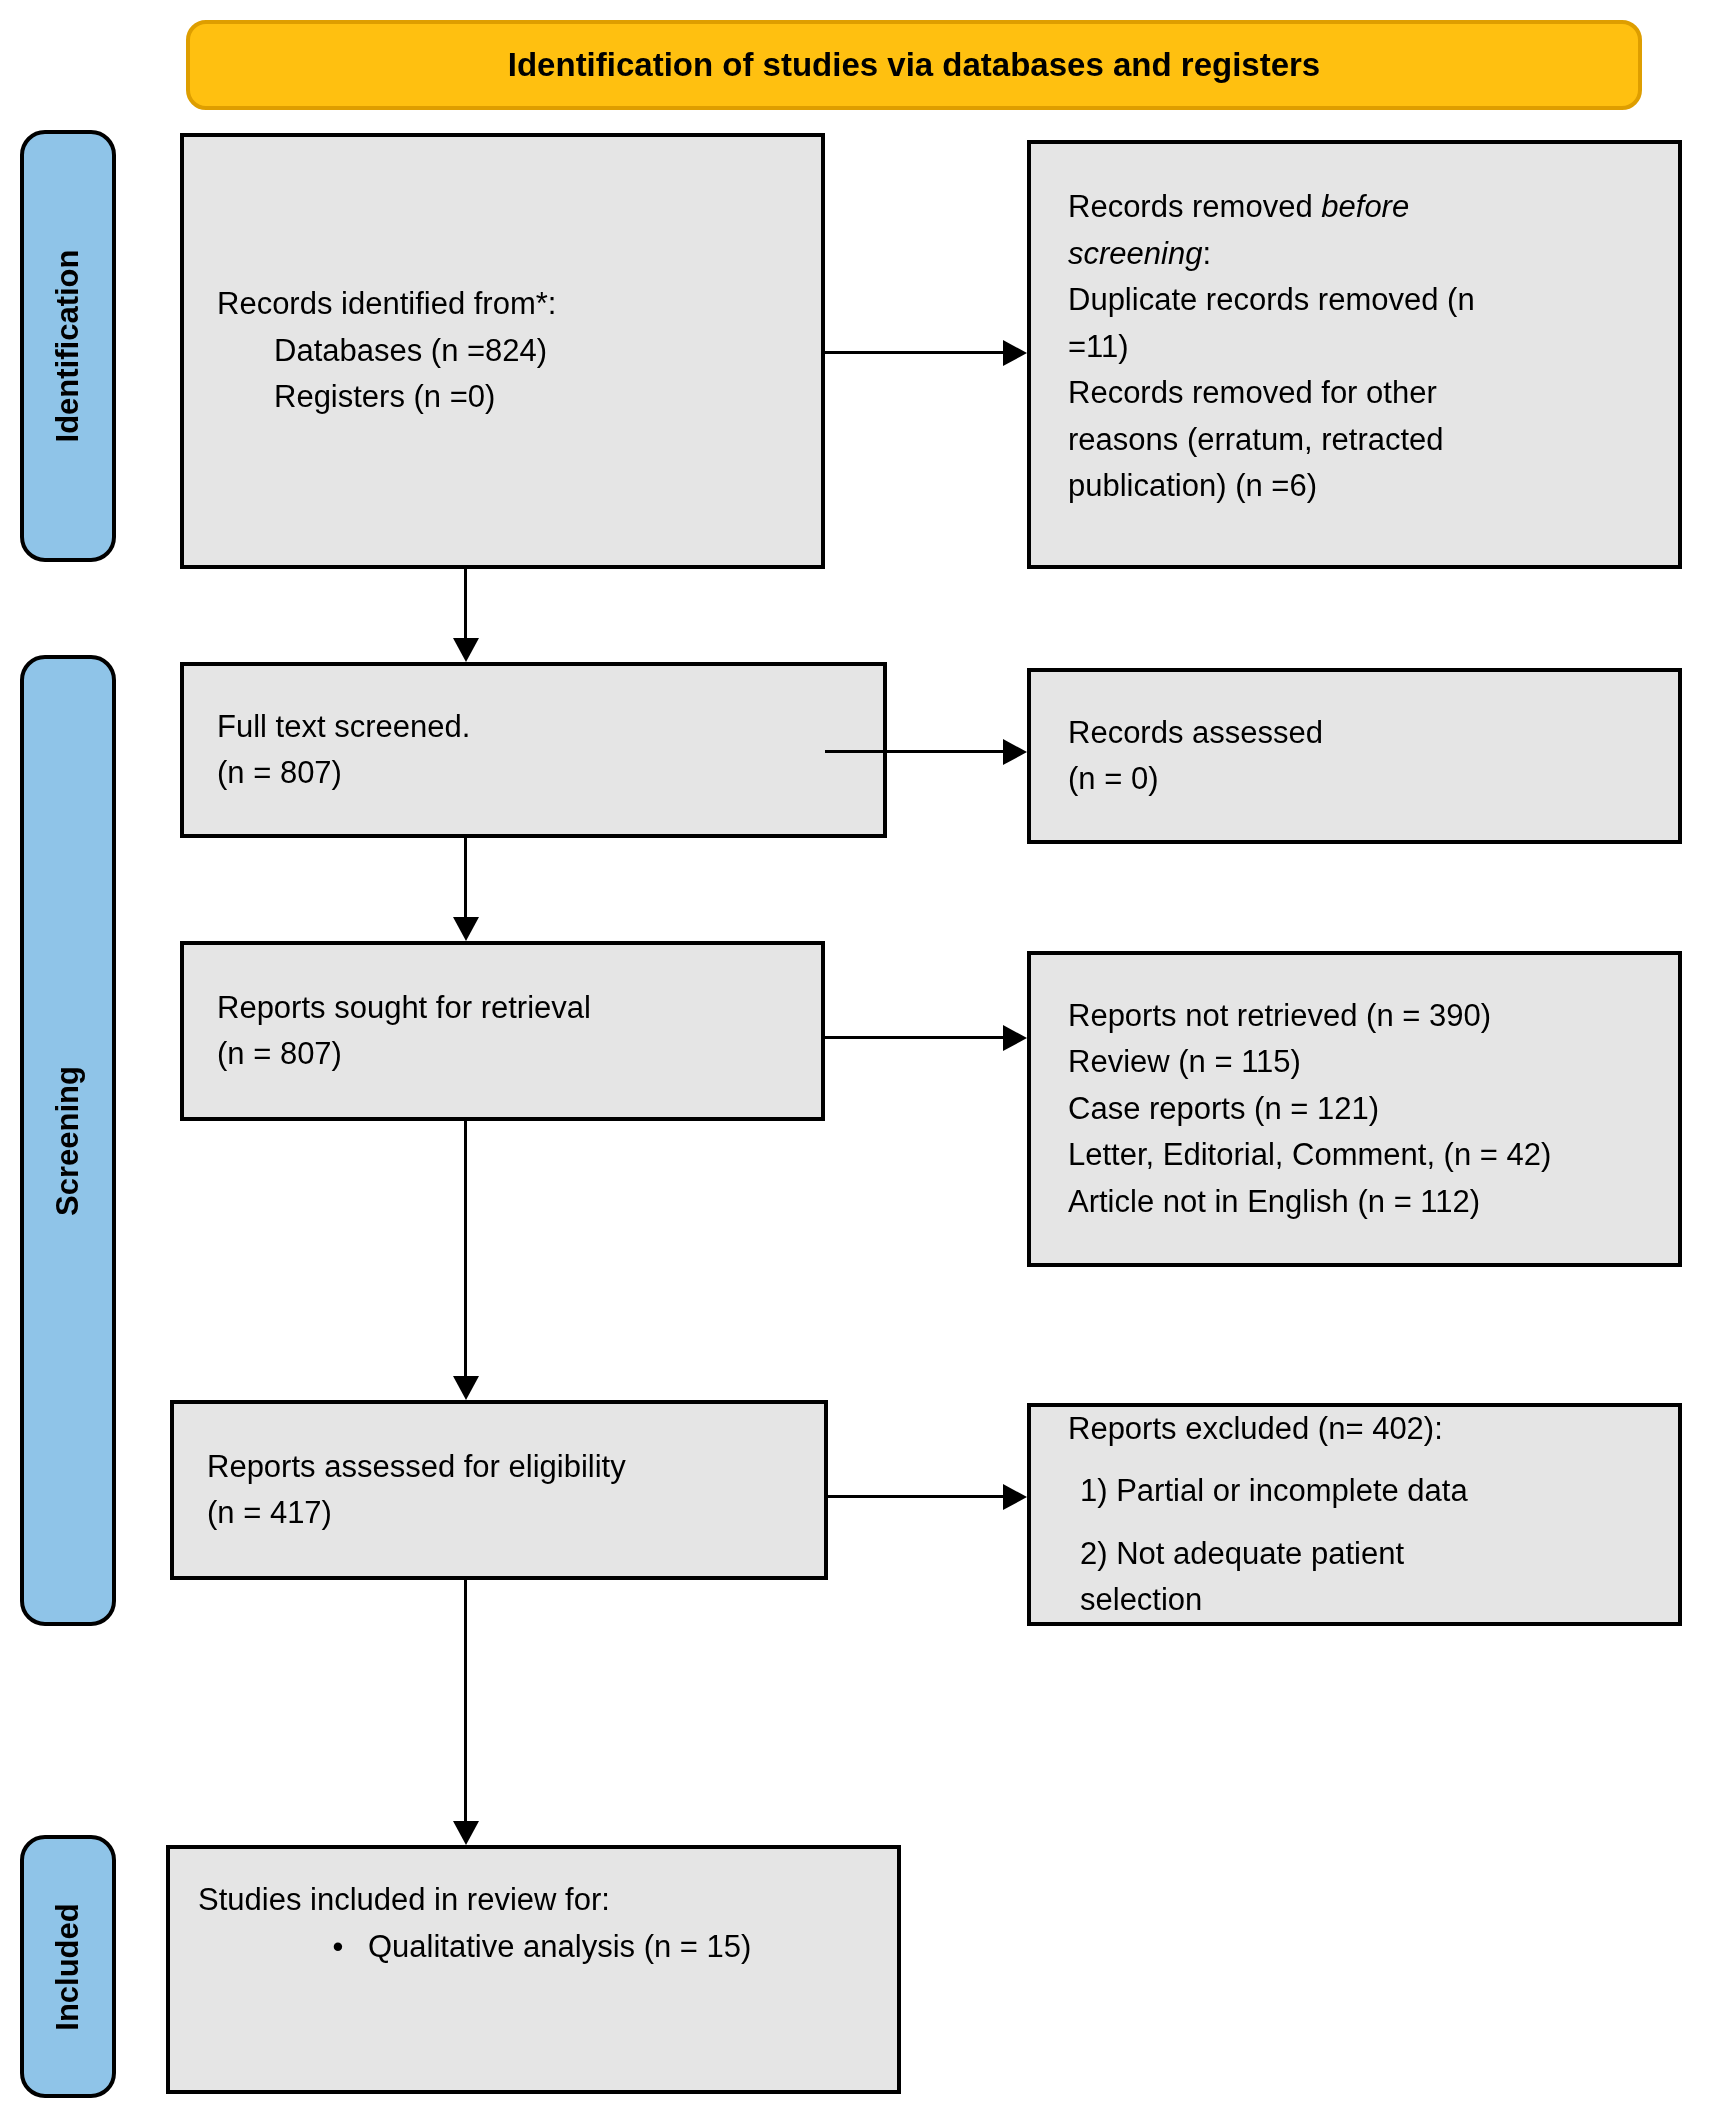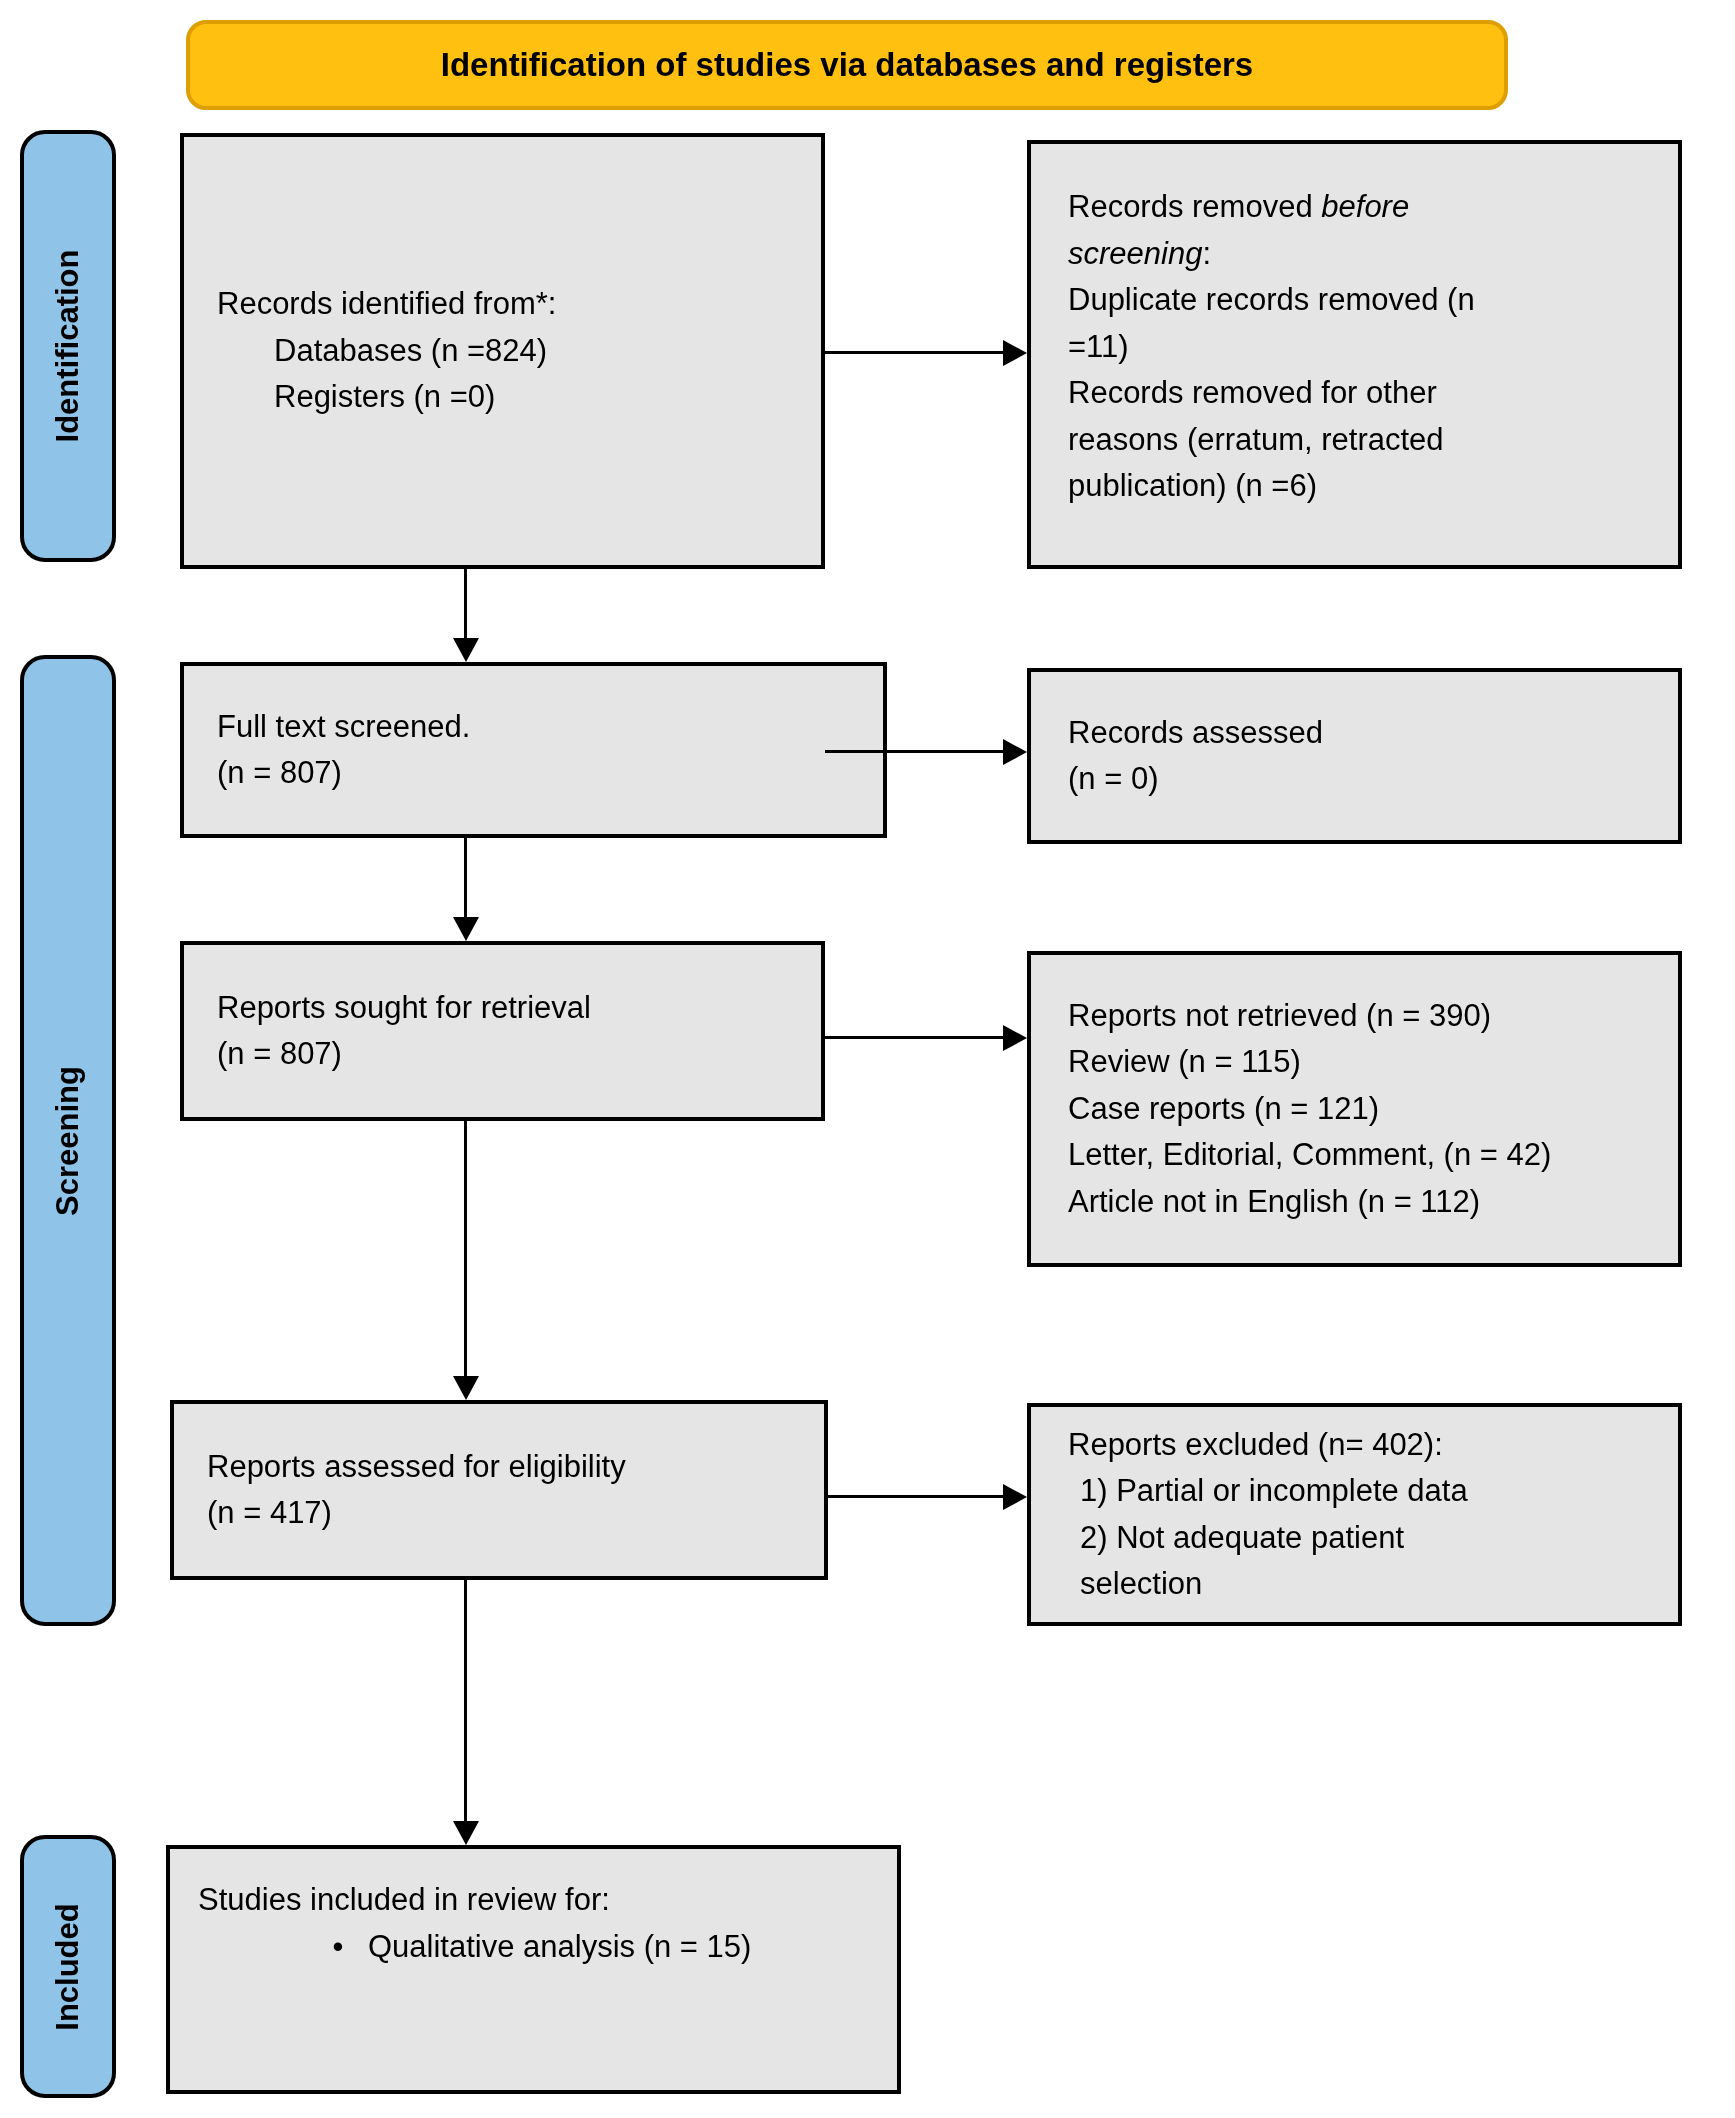--- a/index.html
+++ b/index.html
@@ -2,21 +2,21 @@
 <html style="--banner_fill: #FFC010; --banner_border: #DE9E00; --stage_fill: #8FC4E8; --line: #000000;font-size:10.6px"><head>
 <meta charset="utf-8">
 <style>
   * { margin: 0; padding: 0; box-sizing: border-box; }
   html, body { width: 1736px; height: 2119px; background: #ffffff; }
   body { font-family: "Liberation Sans", sans-serif; color: #000; }
   .canvas { position: relative; width: 1736px; height: 2119px; background: #fff; overflow: hidden; }
 
   
   .banner {
-    position: absolute; left: 186px; top: 20px; width: 1322px; height: 90px;
+    position: absolute; left: 186px; top: 20px; width: 1456px; height: 90px;
     background: var(--banner_fill); border: 4px solid var(--banner_border);
     border-radius: 20px; display: flex; align-items: center; justify-content: center;
     font-weight: bold; font-size: 33px;
   }
 
   
   .bar {
     position: absolute; left: 20px; width: 96px;
     background: var(--stage_fill); border: 4.7px solid var(--line);
     border-radius: 25px; display: flex; align-items: center; justify-content: center;
@@ -35,21 +35,21 @@
   .box-records-identified { left: 180px; top: 133px; width: 645px; height: 436px; padding-left: 33px; }
   .box-records-removed   { left: 1027px; top: 140px; width: 655px; height: 429px; justify-content: flex-start; padding: 40px 0 0 37px; }
   .box-records-removed .wrapcol { width: 426px; }
   .box-full-text         { left: 180px; top: 662px; width: 707px; height: 176px; padding-left: 33px; }
   .box-records-excluded  { left: 1027px; top: 668px; width: 655px; height: 176px; padding-left: 37px; }
   .box-reports-sought    { left: 180px; top: 941px; width: 645px; height: 180px; padding-left: 33px; }
   .box-reports-not-retrieved { left: 1027px; top: 951px; width: 655px; height: 316px; padding-left: 37px; }
   .box-reports-assessed  { left: 170px; top: 1400px; width: 658px; height: 180px; padding-left: 33px; }
   .box-reports-excluded  { left: 1027px; top: 1403px; width: 655px; height: 223px; padding-left: 37px; }
   .box-reports-excluded .wrapcol { width: 412px; }
-  .box-reports-excluded .item { padding-left: 12px; }
+  .box-reports-excluded .item { padding-left: 12px; margin-top: 16px; }
   .box-studies-included  { left: 166px; top: 1845px; width: 735px; height: 249px; justify-content: flex-start; padding: 28px 0 0 28px; }
 
   .indent { padding-left: 57px; }
   .bullet-row { display: flex; align-items: baseline; padding-left: 110px; }
   .bullet-glyph { width: 60px; text-align: center; }
 
   
   .vline { position: absolute; left: 464px; width: 3.3px; background: var(--line); }
   .vhead { position: absolute; left: 453px; width: 0; height: 0;
            border-left: 13.3px solid transparent; border-right: 13.3px solid transparent;

